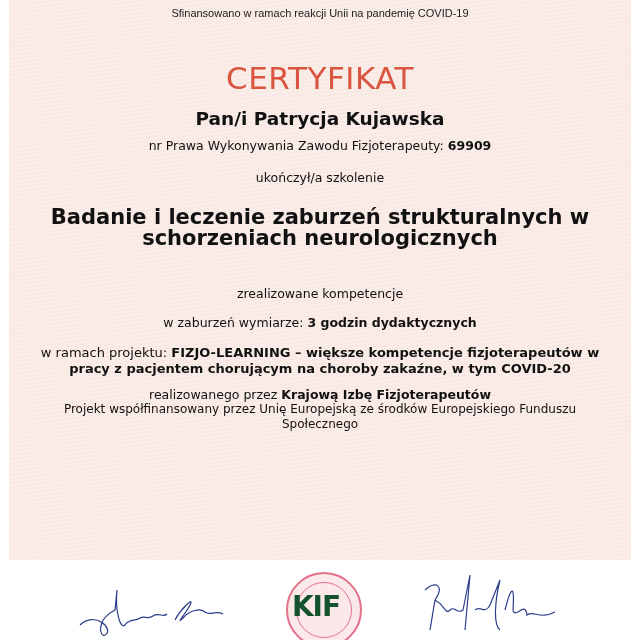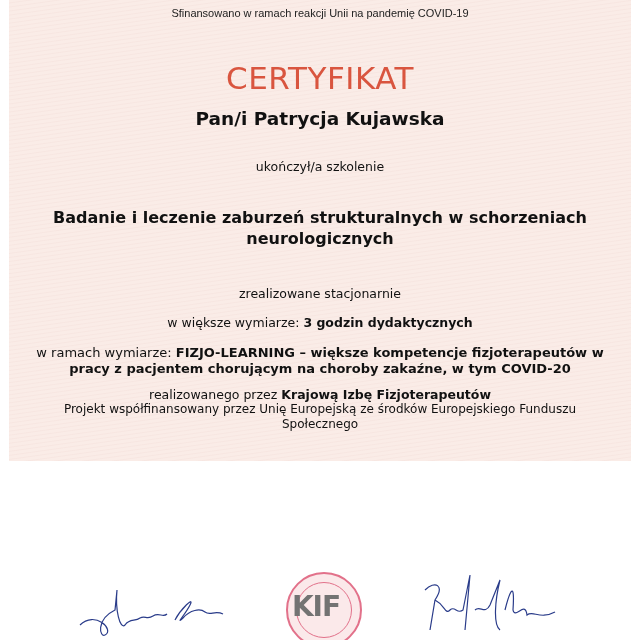--- a/index.html
+++ b/index.html
@@ -1,48 +1,52 @@
 <!DOCTYPE html>
 <html><head>
   <meta charset="utf-8">
   <style>
     html, body { margin:0; padding:0; }
     body { width:640px; height:640px; background:#ffffff; position:relative; overflow:hidden; font-family:"DejaVu Sans", sans-serif; color:#111; }
-    .sheet { position:absolute; left:9px; top:0; width:622px; height:461px;
+    .sheet { position:absolute; left:9px; top:0; width:622px; height:560px;
       background: repeating-linear-gradient(172deg, #faece7 0px, #faece7 2px, #f7e6e1 3px, #faece7 4px); }
     .c { position:absolute; left:0; width:622px; text-align:center; }
     .top { top:7px; font-family:"Liberation Sans", sans-serif; font-size:11px; color:#222; }
     .title { top:60px; font-size:31px; color:#d9553f; letter-spacing:0.5px; }
     .name { top:108px; font-size:18.5px; font-weight:bold; }
     .small { font-size:12.5px; }
-    .course { top:207px; font-size:16px; font-weight:bold; line-height:21px; padding:0 14px; box-sizing:border-box; }
+    .course { top:207px; font-size:21px; font-weight:bold; line-height:21px; padding:0 14px; box-sizing:border-box; }
     .proj { top:345px; font-size:13px; line-height:16px; padding:0 10px; box-sizing:border-box; }
     .fund { top:402px; font-size:12px; line-height:15px; padding:0 20px; box-sizing:border-box; }
     b { font-weight:bold; }
     .sig { position:absolute; }
     .seal { position:absolute; left:286px; top:572px; width:76px; height:76px; border-radius:50%; border:2px solid #e2718a; box-sizing:border-box; background:#fbe9ea; }
     .seal .inner { position:absolute; left:8px; top:8px; width:56px; height:56px; border-radius:50%; border:1.5px solid #e2718a; box-sizing:border-box; }
-    .seal .logo { position:absolute; left:0; top:16px; width:56px; text-align:center; font-family:"DejaVu Sans", sans-serif; font-weight:bold; font-size:28px; color:#737373; letter-spacing:-1px; }
+    .seal .logo { position:absolute; left:0; top:16px; width:56px; text-align:center; font-family:"DejaVu Sans", sans-serif; font-weight:bold; font-size:28px; color:#14532d; letter-spacing:-1px; }
   </style>
 </head>
 <body>
 
 <div class="sheet">
   <div class="c top">Sfinansowano w ramach reakcji Unii na pandemię COVID-19</div>
   <div class="c title">CERTYFIKAT</div>
   <div class="c name">Pan/i Patrycja Kujawska</div>
-  <div class="c small" style="top:159px">ukończył/a szkolenie</div>
+  <div class="c small" style="top:138px">
+    <span>nr Prawa Wykonywania Zawodu Fizjoterapeuty:</span>
+    <b>69909</b>
+  </div>
+  <div class="c small" style="top:170px">ukończył/a szkolenie</div>
   <div class="c course">Badanie i leczenie zaburzeń strukturalnych w schorzeniach neurologicznych</div>
-  <div class="c small" style="top:286px">zrealizowane stacjonarnie</div>
+  <div class="c small" style="top:286px">zrealizowane kompetencje</div>
   <div class="c small" style="top:315px">
-    <span>w większe wymiarze:</span>
+    <span>w zaburzeń wymiarze:</span>
     <b>3 godzin dydaktycznych</b>
   </div>
   <div class="c proj">
-    <span>w ramach wymiarze:</span>
+    <span>w ramach projektu:</span>
     <b>FIZJO-LEARNING – większe kompetencje fizjoterapeutów w pracy z pacjentem chorującym na choroby zakaźne, w tym COVID-20</b>
   </div>
   <div class="c small" style="top:387px">
     <span>realizowanego przez</span>
     <b>Krajową Izbę Fizjoterapeutów</b>
   </div>
   <div class="c fund">Projekt współfinansowany przez Unię Europejską ze środków Europejskiego Funduszu Społecznego</div>
 </div>
 
 <svg class="sig" style="left:75px;top:580px" width="160" height="60">

